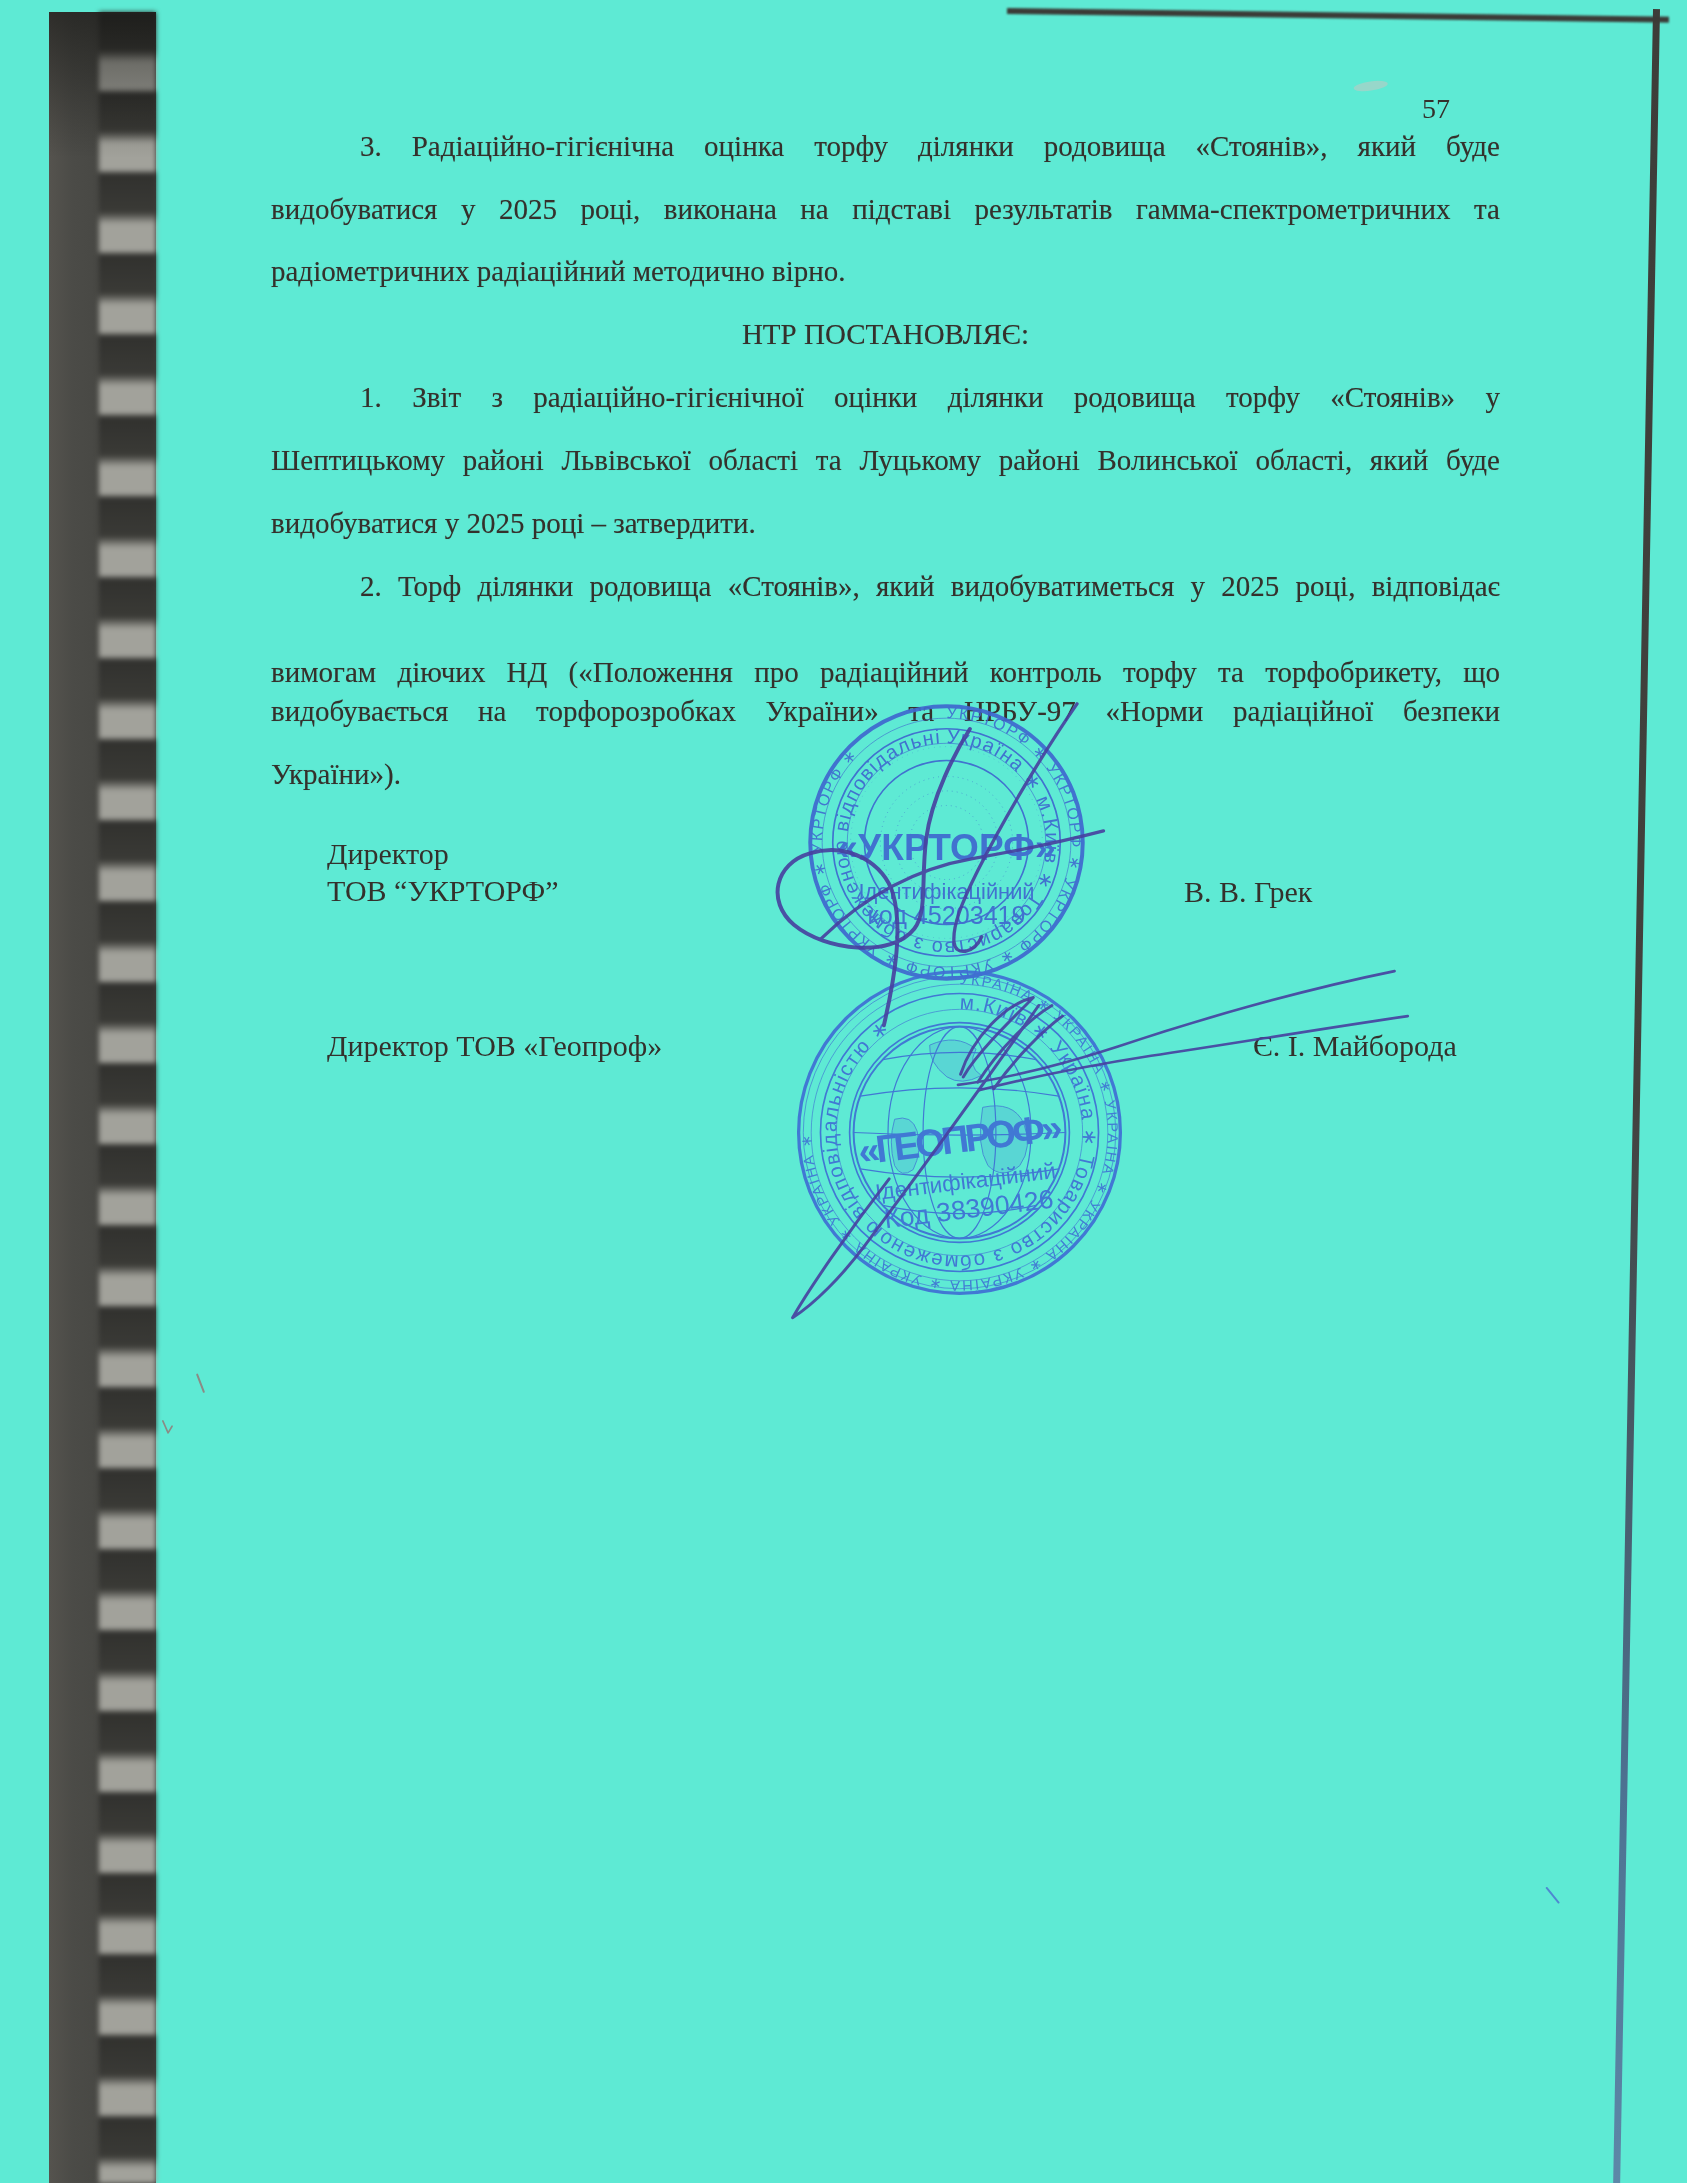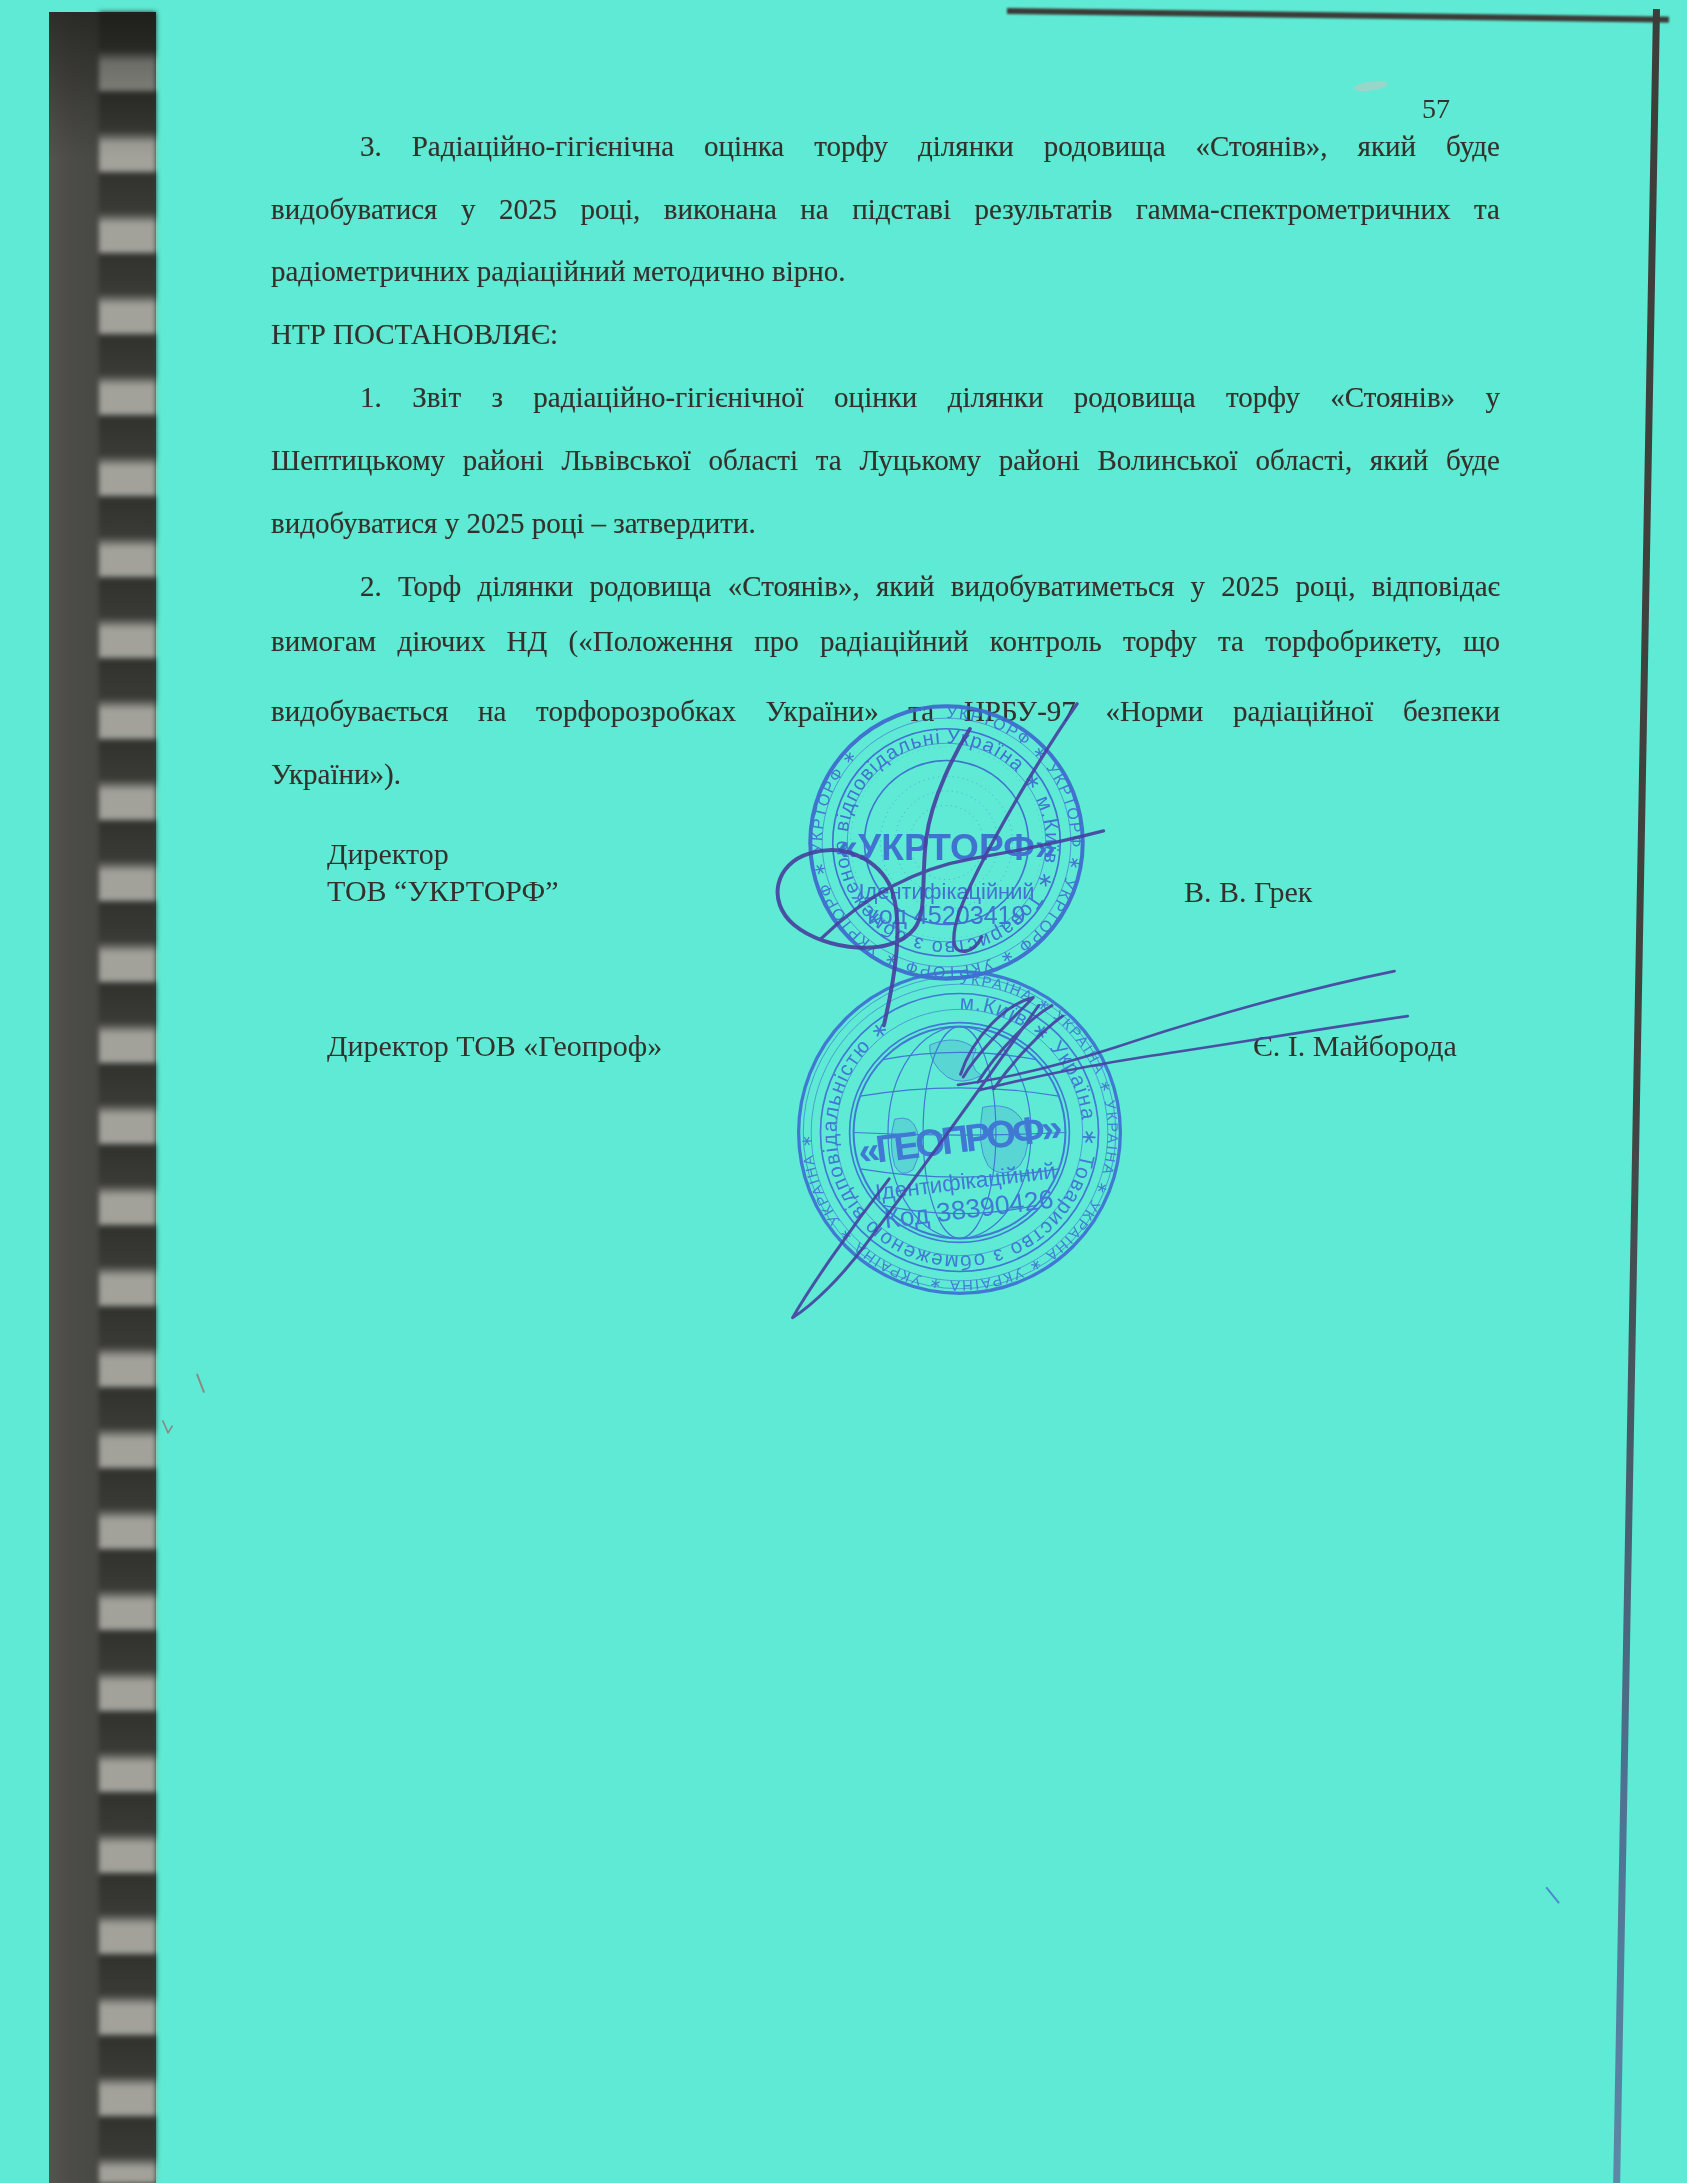--- a/index.html
+++ b/index.html
@@ -37,21 +37,21 @@
     background:#3b3b37;transform:rotate(.75deg);transform-origin:left center;filter:blur(1px);
   }
   
   .line{
     position:absolute;left:271px;width:1229px;height:41px;
     font-size:29px;line-height:41px;white-space:nowrap;
     text-shadow:0 0 0.7px rgba(70,64,58,.45);
   }
   .just{text-align:justify;text-align-last:justify;white-space:normal;font-family:Liberation Serif, serif;}
   .ind{text-indent:89px;}
-  .center{text-align:left;white-space:normal;}
+  .center{text-align:center;white-space:normal;}
   #pageno{position:absolute;left:1422px;top:93px;font-size:28px;}
   .sig-label{position:absolute;font-size:30px;line-height:37px;white-space:nowrap;}
   
   .stampsvg{position:absolute;opacity:.92;}
   .stampsvg text{font-family:"Liberation Sans","DejaVu Sans",sans-serif;}
   #overlay{position:absolute;left:0;top:0;pointer-events:none;}
 </style>
 </head>
 <body>
 
@@ -71,21 +71,21 @@
   <div class="line just" style="top:189px">видобуватися у 2025 році, виконана на підставі результатів гамма-спектрометричних та</div>
   <div class="line" style="top:251px">радіометричних радіаційний методично вірно.</div>
 
   <div class="line center" style="top:314px">НТР ПОСТАНОВЛЯЄ:</div>
 
   <div class="line just ind" style="top:377px">1. Звіт з радіаційно-гігієнічної оцінки ділянки родовища торфу «Стоянів» у</div>
   <div class="line just" style="top:440px">Шептицькому районі Львівської області та Луцькому районі Волинської області, який буде</div>
   <div class="line" style="top:503px">видобуватися у 2025 році  –  затвердити.</div>
 
   <div class="line just ind" style="top:566px">2. Торф ділянки родовища «Стоянів», який видобуватиметься у 2025 році, відповідає</div>
-  <div class="line just" style="top:621px">вимогам діючих НД («Положення про радіаційний контроль торфу та торфобрикету, що</div>
+  <div class="line just" style="top:652px">вимогам діючих НД («Положення про радіаційний контроль торфу та торфобрикету, що</div>
   <div class="line just" style="top:691px">видобувається на торфорозробках України» та НРБУ-97 «Норми радіаційної безпеки</div>
   <div class="line" style="top:754px">України»).</div>
 
   <div class="sig-label" style="left:327px;top:835px">Директор</div>
   <div class="sig-label" style="left:327px;top:872px">ТОВ “УКРТОРФ”</div>
   <div class="sig-label" style="left:1184px;top:873px">В. В. Грек</div>
   <div class="sig-label" style="left:327px;top:1027px">Директор ТОВ «Геопроф»</div>
   <div class="sig-label" style="left:1253px;top:1027px">Є. І. Майборода</div>
 
   <svg class="stampsvg" style="left:801px;top:697px" width="291" height="291" viewBox="0 0 440 440">

